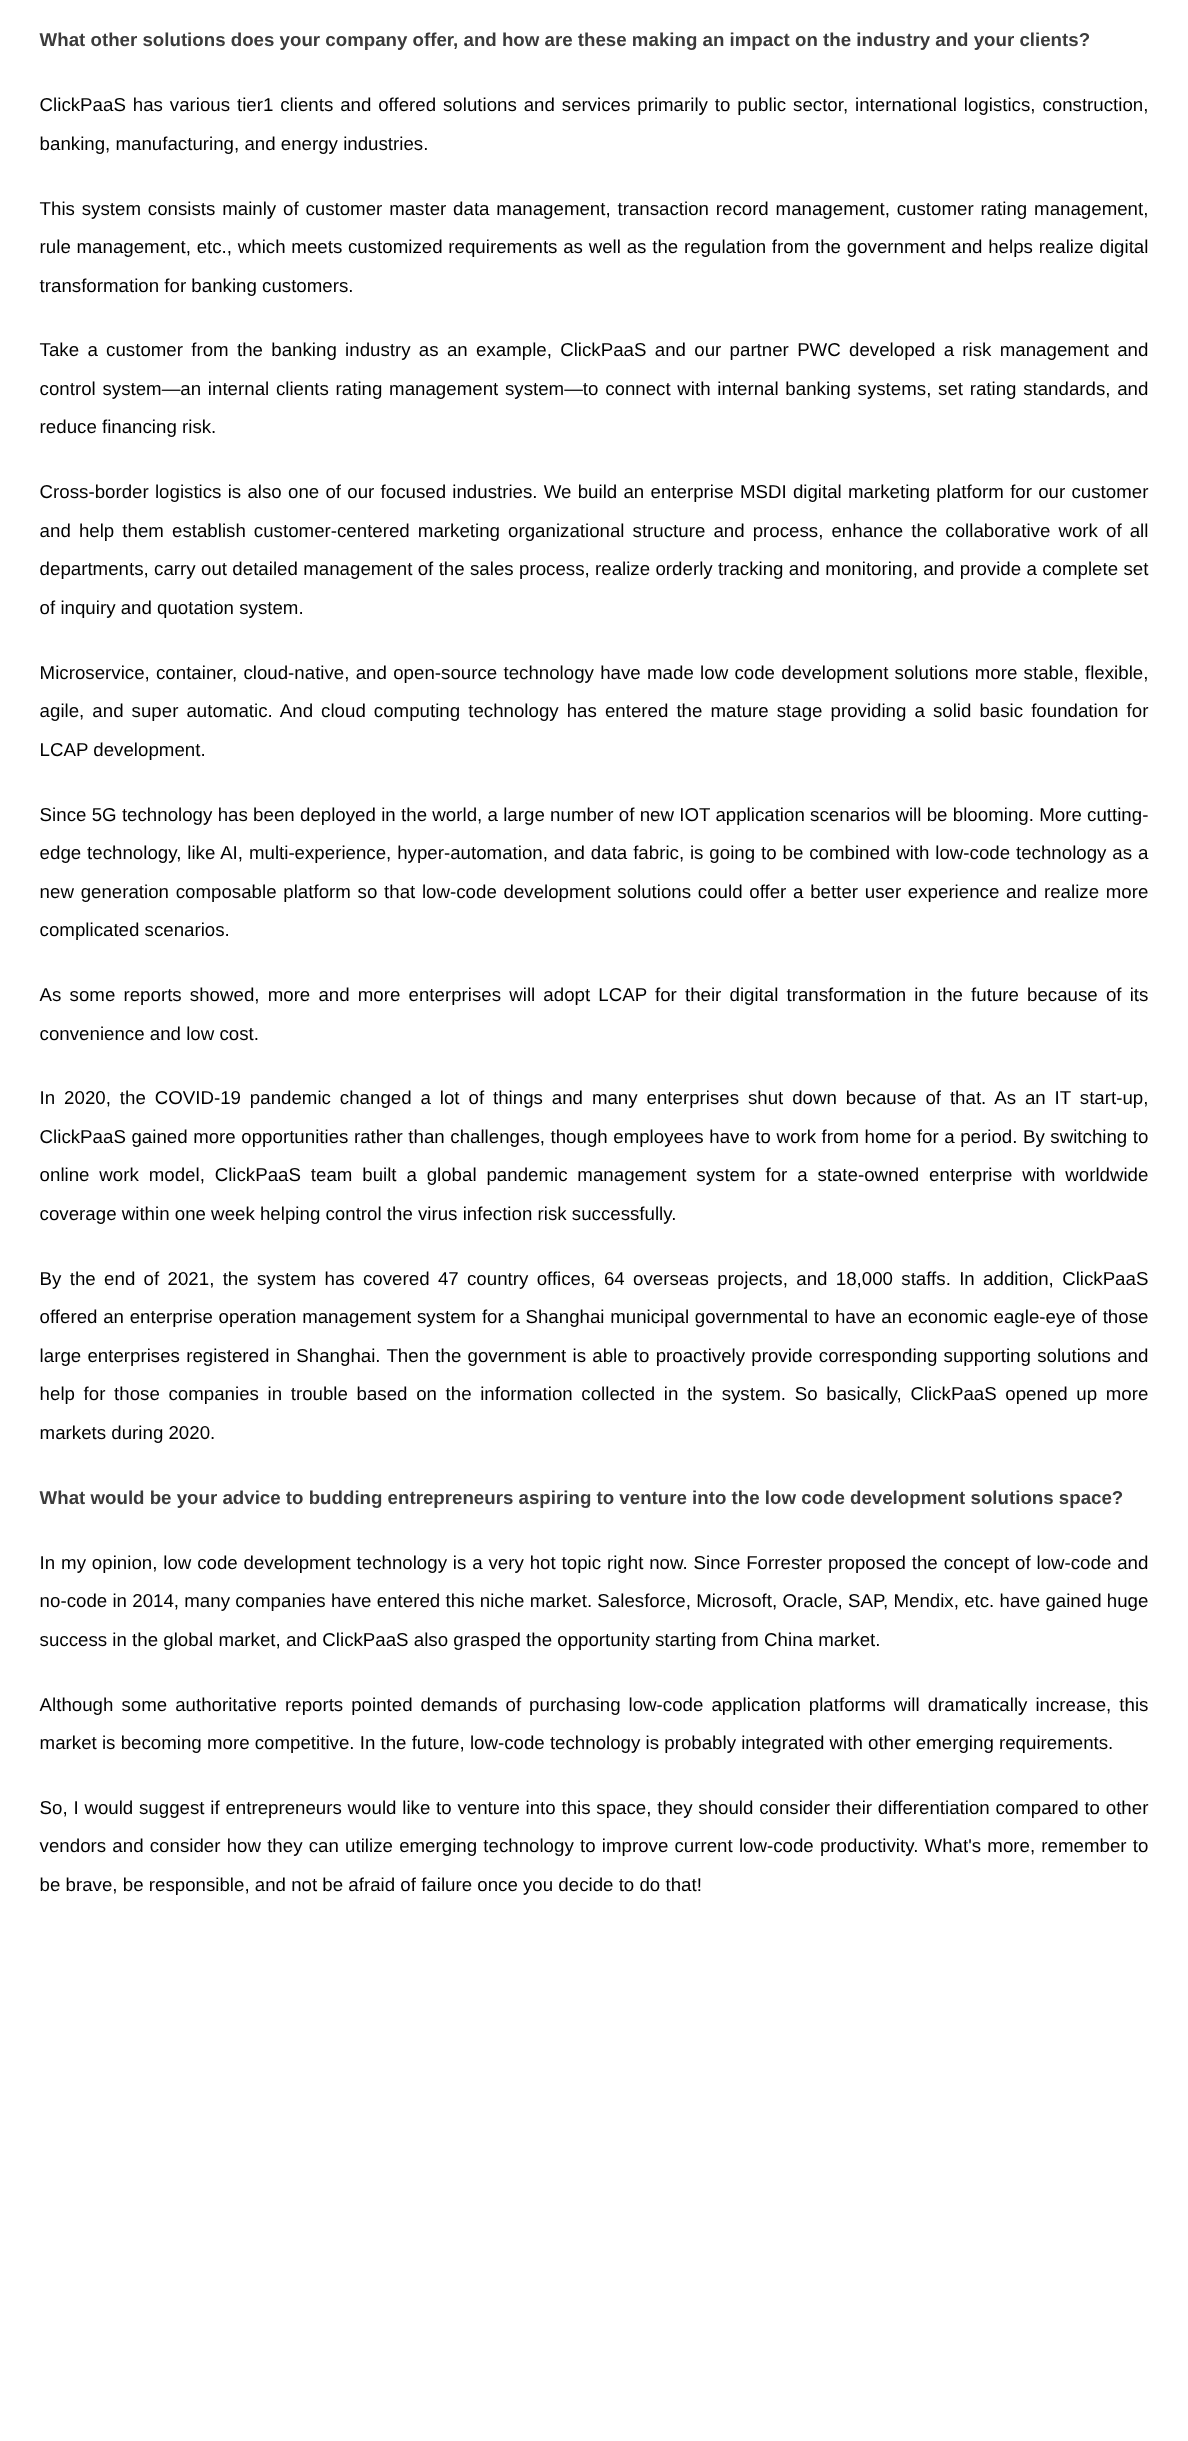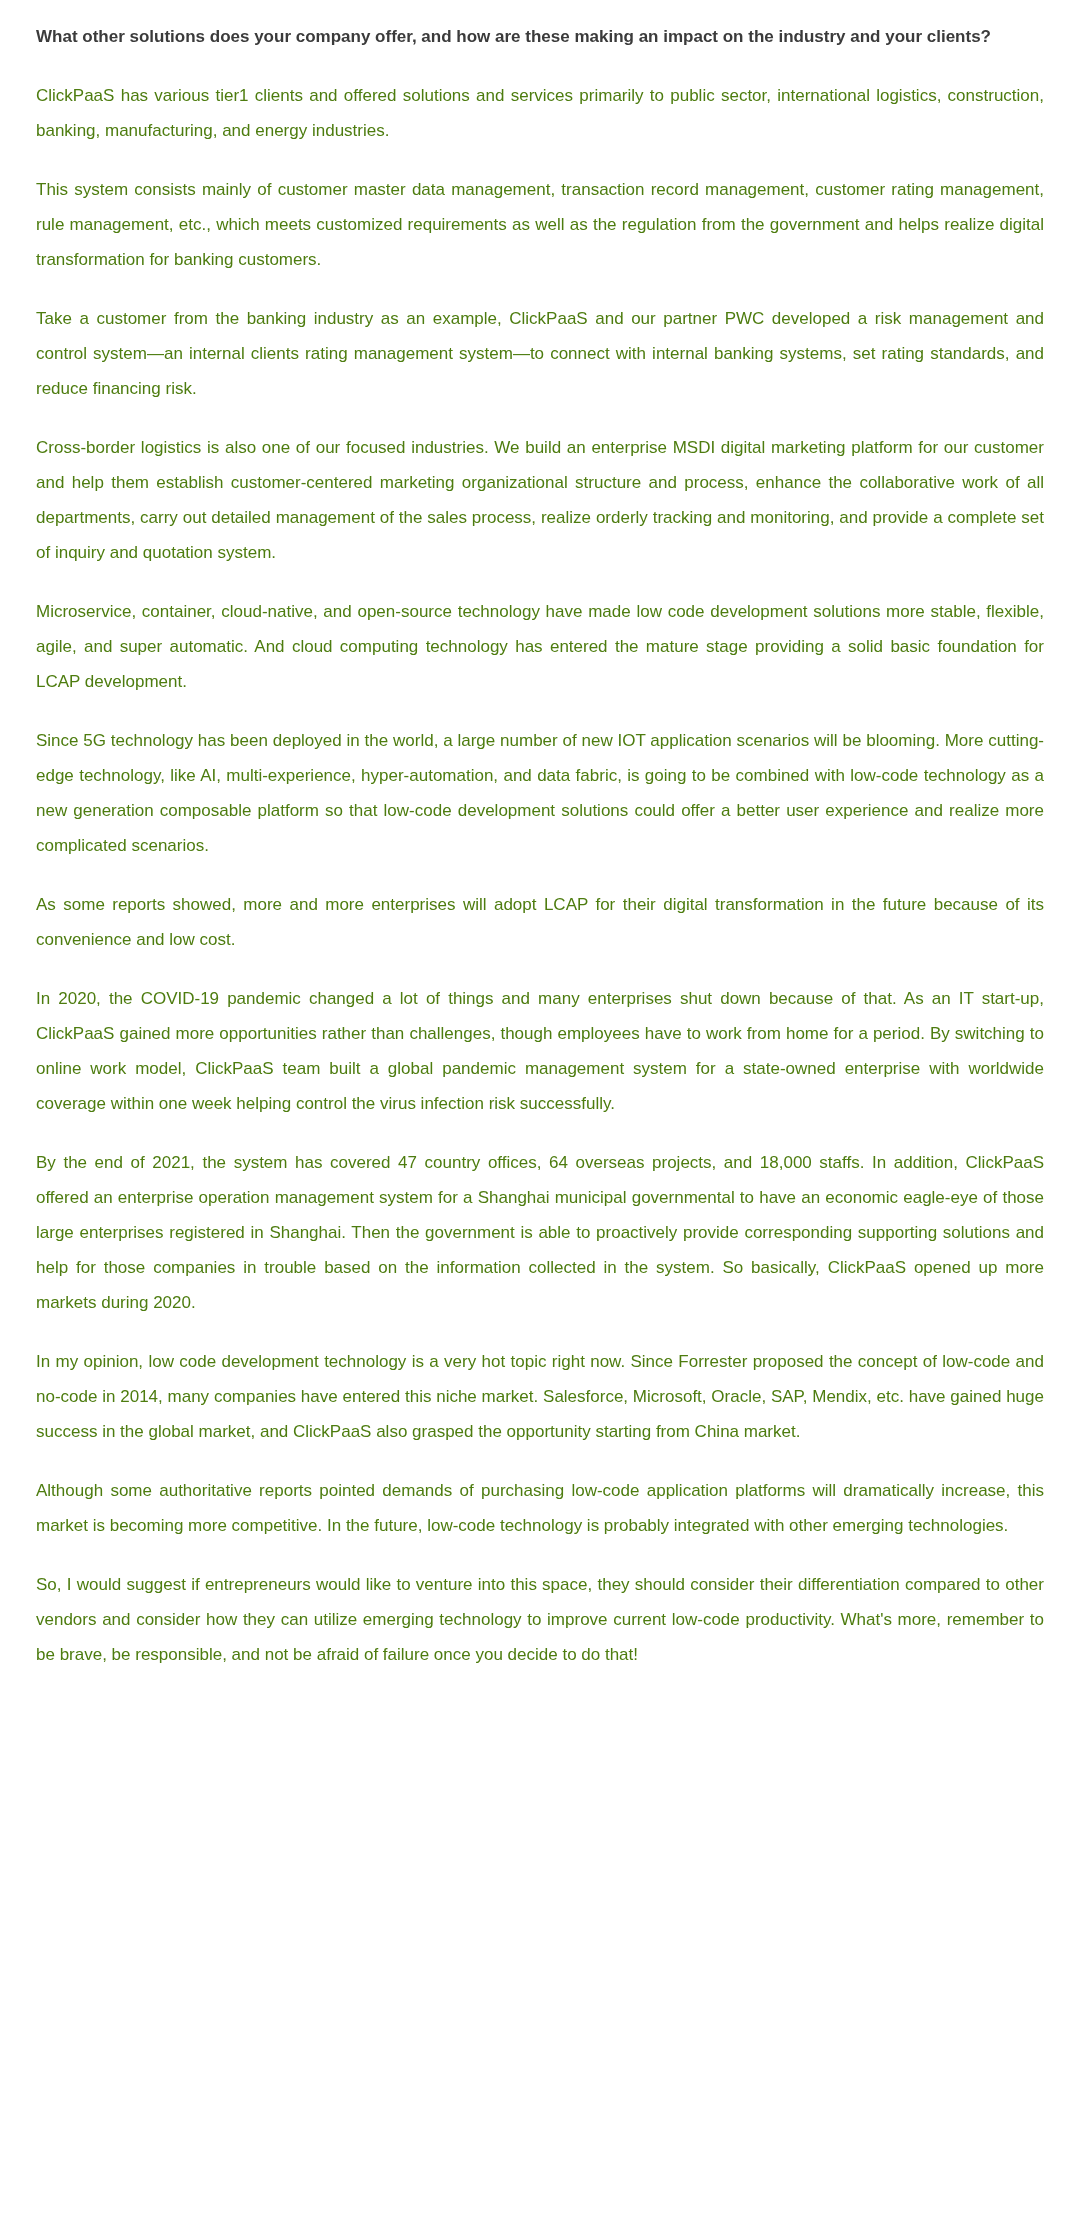--- a/index.html
+++ b/index.html
@@ -24,33 +24,34 @@
   }
   .block:last-child {
     margin-bottom: 0;
   }
   .question {
     font-weight: bold;
     color: #3b3b3b;
   }
   .answer {
     font-weight: normal;
-    color: #4d7c0f;
+    color: #000000;
   }
 </style>
 </head>
 <body>
 
 <div class="article">
   <div class="block question">What other solutions does your company offer, and how are these making an impact on the industry and your clients?</div>
   <div class="block answer">ClickPaaS has various tier1 clients and offered solutions and services primarily to public sector, international logistics, construction, banking, manufacturing, and energy industries.</div>
   <div class="block answer">This system consists mainly of customer master data management, transaction record management, customer rating management, rule management, etc., which meets customized requirements as well as the regulation from the government and helps realize digital transformation for banking customers.</div>
   <div class="block answer">Take a customer from the banking industry as an example, ClickPaaS and our partner PWC developed a risk management and control system—an internal clients rating management system—to connect with internal banking systems, set rating standards, and reduce financing risk.</div>
   <div class="block answer">Cross-border logistics is also one of our focused industries. We build an enterprise MSDI digital marketing platform for our customer and help them establish customer-centered marketing organizational structure and process, enhance the collaborative work of all departments, carry out detailed management of the sales process, realize orderly tracking and monitoring, and provide a complete set of inquiry and quotation system.</div>
   <div class="block answer">Microservice, container, cloud-native, and open-source technology have made low code development solutions more stable, flexible, agile, and super automatic. And cloud computing technology has entered the mature stage providing a solid basic foundation for LCAP development.</div>
   <div class="block answer">Since 5G technology has been deployed in the world, a large number of new IOT application scenarios will be blooming. More cutting-edge technology, like AI, multi-experience, hyper-automation, and data fabric, is going to be combined with low-code technology as a new generation composable platform so that low-code development solutions could offer a better user experience and realize more complicated scenarios.</div>
   <div class="block answer">As some reports showed, more and more enterprises will adopt LCAP for their digital transformation in the future because of its convenience and low cost.</div>
   <div class="block answer">In 2020, the COVID-19 pandemic changed a lot of things and many enterprises shut down because of that. As an IT start-up, ClickPaaS gained more opportunities rather than challenges, though employees have to work from home for a period. By switching to online work model, ClickPaaS team built a global pandemic management system for a state-owned enterprise with worldwide coverage within one week helping control the virus infection risk successfully.</div>
   <div class="block answer">By the end of 2021, the system has covered 47 country offices, 64 overseas projects, and 18,000 staffs. In addition, ClickPaaS offered an enterprise operation management system for a Shanghai municipal governmental to have an economic eagle-eye of those large enterprises registered in Shanghai. Then the government is able to proactively provide corresponding supporting solutions and help for those companies in trouble based on the information collected in the system. So basically, ClickPaaS opened up more markets during 2020.</div>
+  <div class="block question">What would be your advice to budding entrepreneurs aspiring to venture into the low code development solutions space?</div>
   <div class="block answer">In my opinion, low code development technology is a very hot topic right now. Since Forrester proposed the concept of low-code and no-code in 2014, many companies have entered this niche market. Salesforce, Microsoft, Oracle, SAP, Mendix, etc. have gained huge success in the global market, and ClickPaaS also grasped the opportunity starting from China market.</div>
-  <div class="block answer">Although some authoritative reports pointed demands of purchasing low-code application platforms will dramatically increase, this market is becoming more competitive. In the future, low-code technology is probably integrated with other emerging technologies.</div>
+  <div class="block answer">Although some authoritative reports pointed demands of purchasing low-code application platforms will dramatically increase, this market is becoming more competitive. In the future, low-code technology is probably integrated with other emerging requirements.</div>
   <div class="block answer">So, I would suggest if entrepreneurs would like to venture into this space, they should consider their differentiation compared to other vendors and consider how they can utilize emerging technology to improve current low-code productivity. What's more, remember to be brave, be responsible, and not be afraid of failure once you decide to do that!</div>
 </div>
 
 </body></html>

